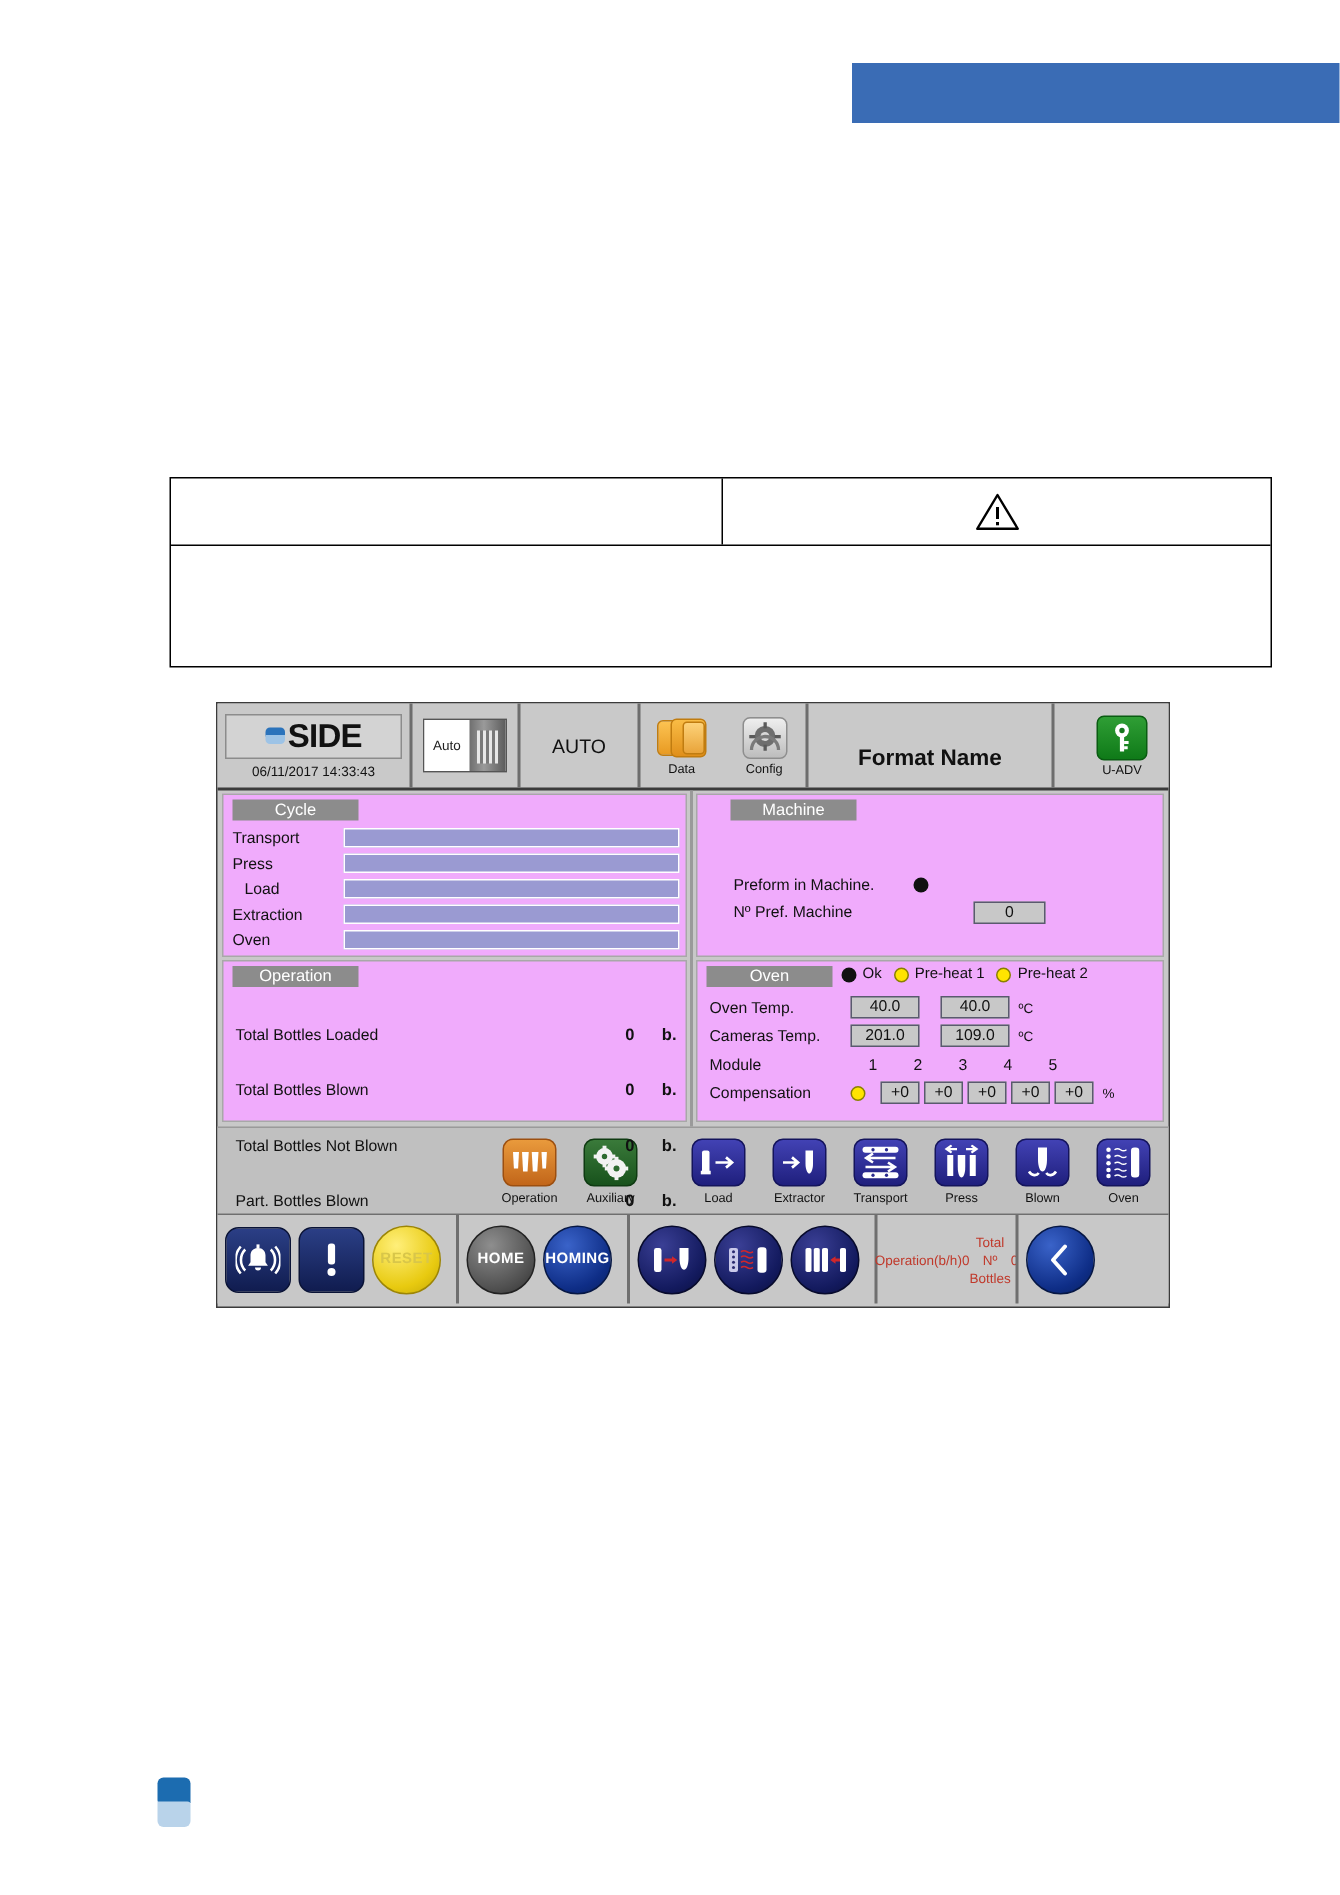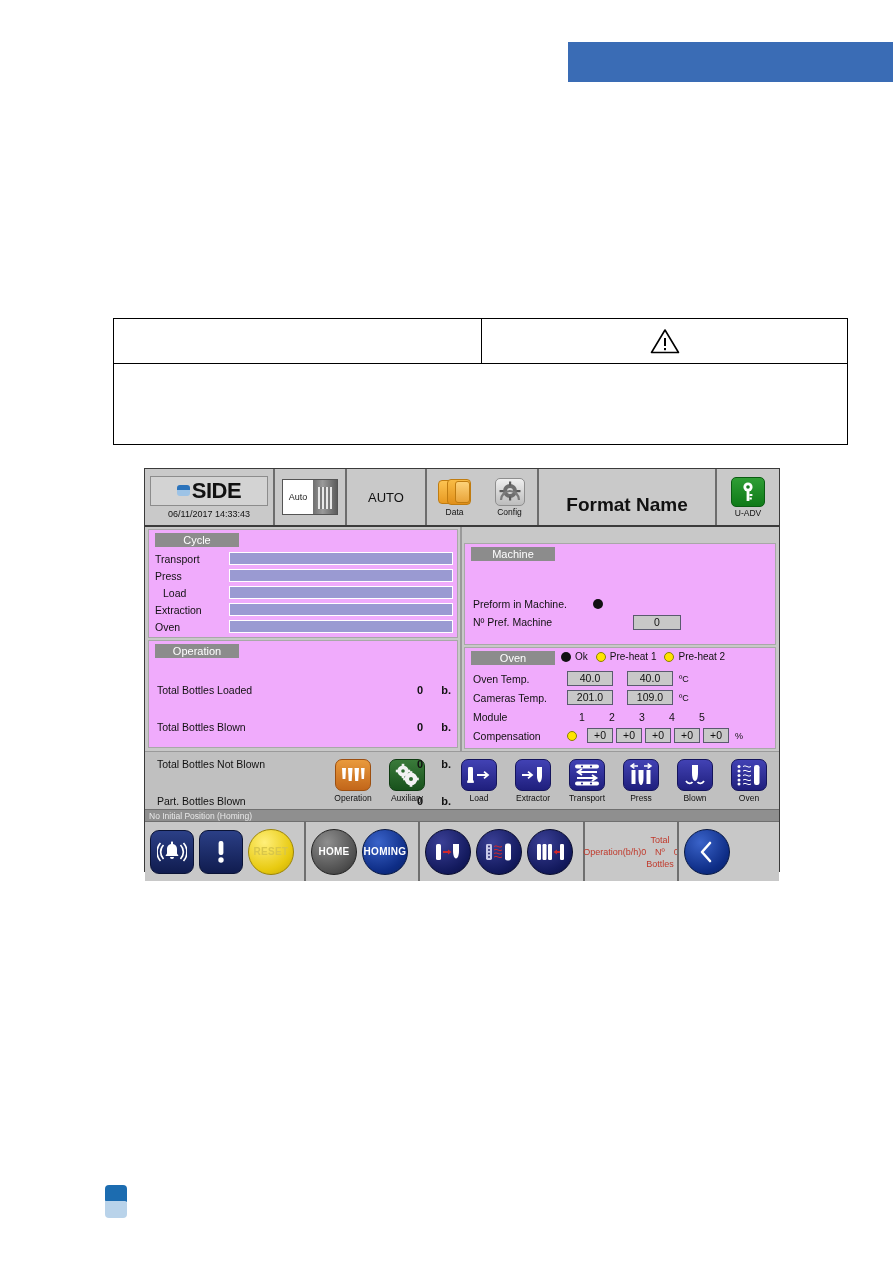--- a/index.html
+++ b/index.html
@@ -61,33 +61,33 @@
   .auto-lbl-cell{width:78px;display:flex;align-items:center;justify-content:center;font-size:13px;color:#111;}
 
   .icon-cell{width:55px;display:flex;flex-direction:column;align-items:center;justify-content:center;}
   .ic-folder{width:34px;height:28px;position:relative;}
   .ic-folder .f1{position:absolute;left:0;top:2px;width:26px;height:24px;background:linear-gradient(180deg,#fcc352,#e89a22);border-radius:4px;border:1px solid #c07c10;box-sizing:border-box;}
   .ic-folder .f2{position:absolute;left:9px;top:1px;width:24px;height:26px;background:linear-gradient(180deg,#f9bc45,#e08f1a);border-radius:4px;border:1px solid #c07c10;box-sizing:border-box;}
   .ic-folder .f3{position:absolute;left:17px;top:3px;width:15px;height:22px;background:linear-gradient(180deg,#fdd279,#e9a43a);border-radius:3px;border:1px solid #c07c10;box-sizing:border-box;}
   .ic-gear{width:30px;height:28px;border-radius:5px;background:linear-gradient(180deg,#efefef,#bdbdbd);border:1px solid #8e8e8e;box-sizing:border-box;display:flex;align-items:center;justify-content:center;}
   .ic-cap{font-size:8.5px;color:#111;margin-top:1px;}
 
-  .format-cell{flex:1;display:flex;align-items:center;justify-content:center;font-size:19px;font-weight:bold;color:#111;margin-top:16px;}
-  .key-cell{width:62px;display:flex;flex-direction:column;align-items:center;justify-content:center;}
+  .format-cell{flex:1;display:flex;align-items:center;justify-content:center;font-size:15px;font-weight:bold;color:#111;margin-top:16px;}
+  .key-cell{width:62px;display:flex;flex-direction:column;align-items:center;justify-content:center;padding-left:14px;}
   .key-box{width:34px;height:30px;border-radius:5px;background:linear-gradient(180deg,#2f9e35,#0f7a18);border:1px solid #0a5c12;box-sizing:border-box;display:flex;align-items:center;justify-content:center;}
 
   
   .hmi-body{display:flex;height:224px;}
   .col{width:50%;box-sizing:border-box;display:flex;flex-direction:column;}
   .col-left{border-right:2px solid #9a9a9a;}
 
   .panel{background:#f0abfc;border:1px solid #a8a8a8;box-sizing:border-box;position:relative;}
   .panel-cycle{height:109px;margin:2px 2px 1px 3px;}
   .panel-oper{height:108px;margin:1px 2px 2px 3px;}
-  .panel-mach{height:109px;margin:16px 3px 1px 2px;}
+  .panel-mach{height:109px;margin:2px 3px 1px 2px;padding-left:16px;}
   .panel-oven{height:108px;margin:1px 3px 2px 2px;}
 
   .ptitle{
     display:inline-block;min-width:68px;height:14px;line-height:14px;
     background:#8c8c8c;color:#fff;font-size:11px;text-align:center;
     margin:2px 0 0 6px;padding:0 8px;box-sizing:content-box;
   }
 
   .cyc-row{display:flex;align-items:center;height:17px;margin:0 4px 0 6px;}
   .cyc-lbl{width:74px;font-size:10.5px;color:#111;}
@@ -515,21 +515,20 @@
               <path d="M8 17 q2 -1.4 4 0 q2 1.4 4 0"></path>
               <path d="M8 21 q2 -1.4 4 0 q2 1.4 4 0"></path>
             </g>
             <rect x="19" y="2" width="5.5" height="20" rx="2.2" fill="#fff"></rect>
           </svg>
         </div>
         <div class="navlbl">Oven</div>
       </div>
     </div>
 
-    <div class="hmi-status">No Initial Position (Homing)</div>
 
     <div class="hmi-bottom">
 
       <div class="bgrp">
         <div class="sqbtn">
           <svg width="30" height="26" viewBox="0 0 30 26">
             <path d="M15 5 c3.2 0 5 2.2 5 5 v4.5 l1.6 2.4 h-13.2 l1.6 -2.4 v-4.5 c0 -2.8 1.8 -5 5 -5 Z" fill="#fff"></path>
             <rect x="14" y="2.6" width="2" height="2.6" fill="#fff"></rect>
             <path d="M13 18 a2 2 0 0 0 4 0" fill="#fff"></path>
             <path d="M6.5 6 a10 10 0 0 0 0 14" stroke="#fff" stroke-width="1.7" fill="none"></path>

